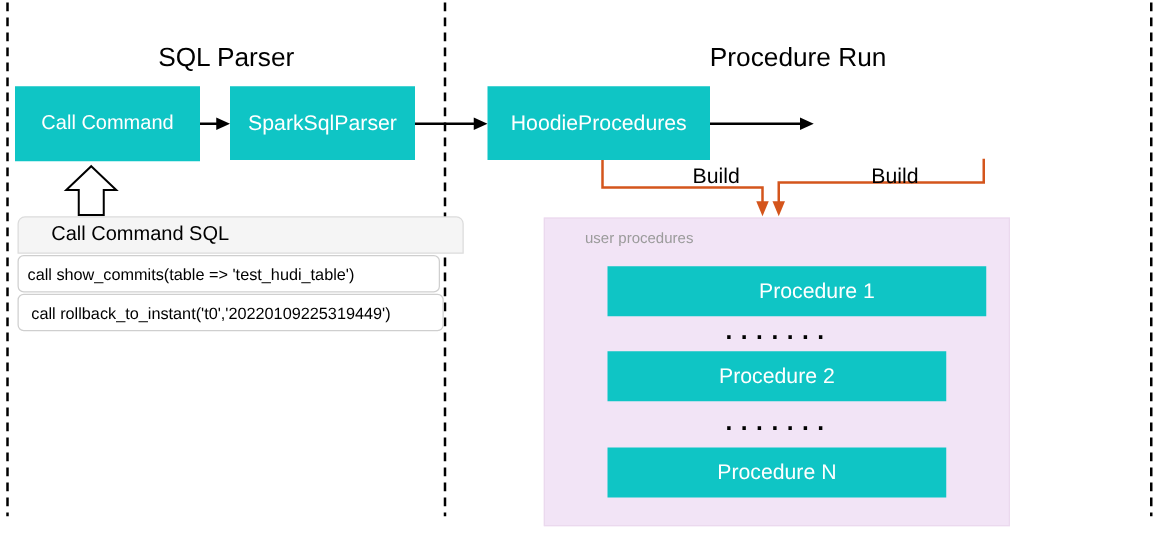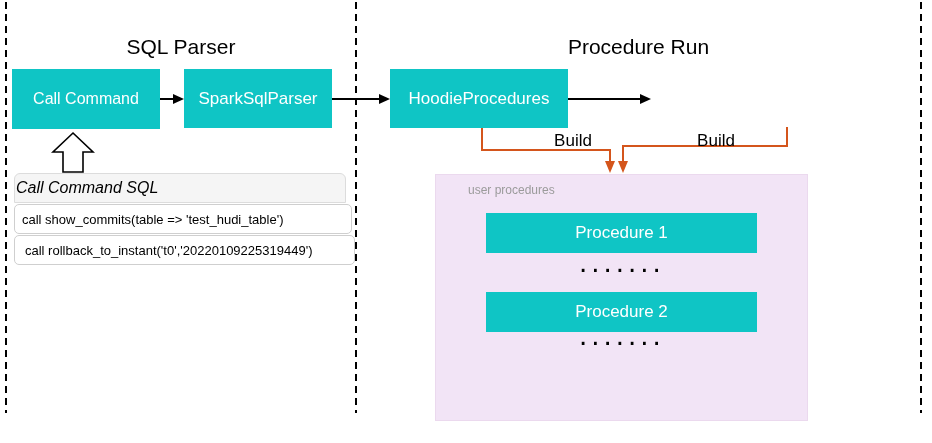--- a/index.html
+++ b/index.html
@@ -16,21 +16,21 @@
     align-items:center;justify-content:center;text-align:center;
     font-size:17px;z-index:2;line-height:1.25;
   }
   .node.small-pad{font-size:16px;}
   .edge-label{
     position:absolute;font-size:17px;color:#000;text-align:center;z-index:3;background:transparent;
   }
   .sql-panel-header{
     position:absolute;left:14px;top:173px;width:329px;height:28px;
     background:#F5F5F5;border:1px solid #DCDCDC;border-radius:6px 6px 0 0;
-    display:flex;align-items:center;padding-left:1px;font-size:16px;z-index:2;font-style:italic;
+    display:flex;align-items:center;padding-left:26px;font-size:16px;z-index:2;
   }
   .sql-row{
     position:absolute;left:14px;width:329px;height:28px;background:#ffffff;
     border:1px solid #CFCFCF;border-radius:5px;display:flex;align-items:center;
     padding-left:7px;font-size:13px;white-space:nowrap;overflow:hidden;z-index:2;
   }
   .user-proc-panel{
     position:absolute;left:435px;top:174px;width:371px;height:245px;
     background:#F2E4F6;border:1px solid #EBD9EE;z-index:1;
   }
@@ -107,22 +107,25 @@
   <div class="sql-row" style="top:204px;">
     <span>call show_commits(table =&gt; 'test_hudi_table')</span>
   </div>
   <div class="sql-row" style="top:235px;padding-left:10px;">
     <span>call rollback_to_instant('t0','20220109225319449')</span>
   </div>
 
   <div class="user-proc-panel"></div>
   <div class="user-proc-label">user procedures</div>
 
-  <div class="proc-row" style="top:213px;">
+  <div class="proc-row" style="top:213px;padding-left:32px;">
     <span>Procedure 1</span>
   </div>
   <div class="dots-row" style="top:264px;">.......</div>
-  <div class="proc-row" style="top:292px;">
+  <div class="proc-row" style="top:281px;">
     <span>Procedure 2</span>
   </div>
   <div class="dots-row" style="top:337px;">.......</div>
+  <div class="proc-row" style="top:358px;">
+    <span>Procedure N</span>
+  </div>
 
 </div>
 
 </body></html>

